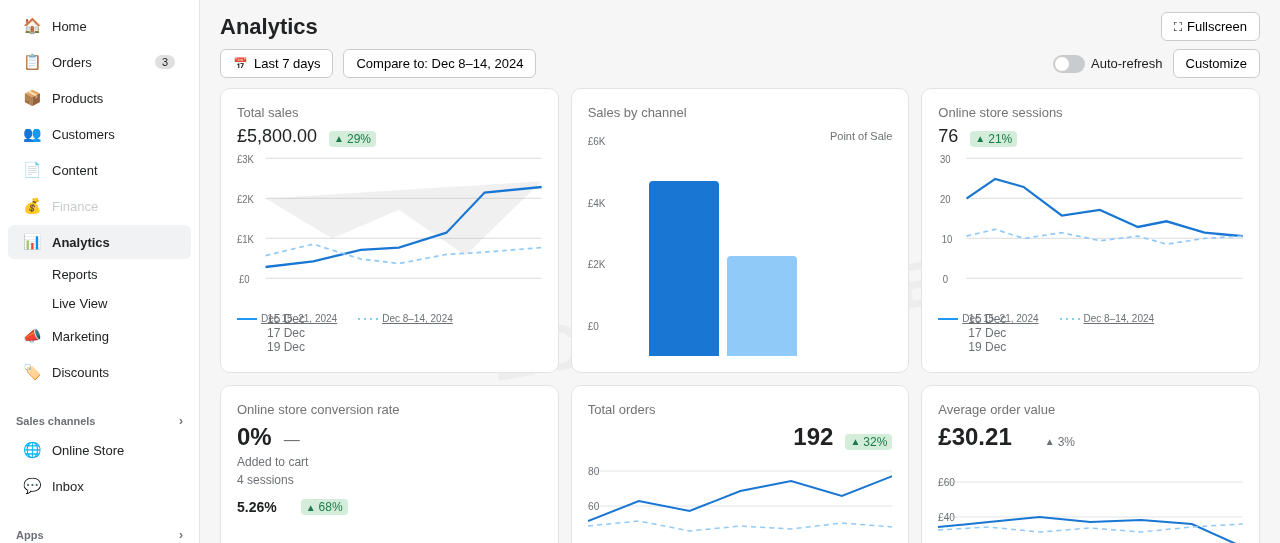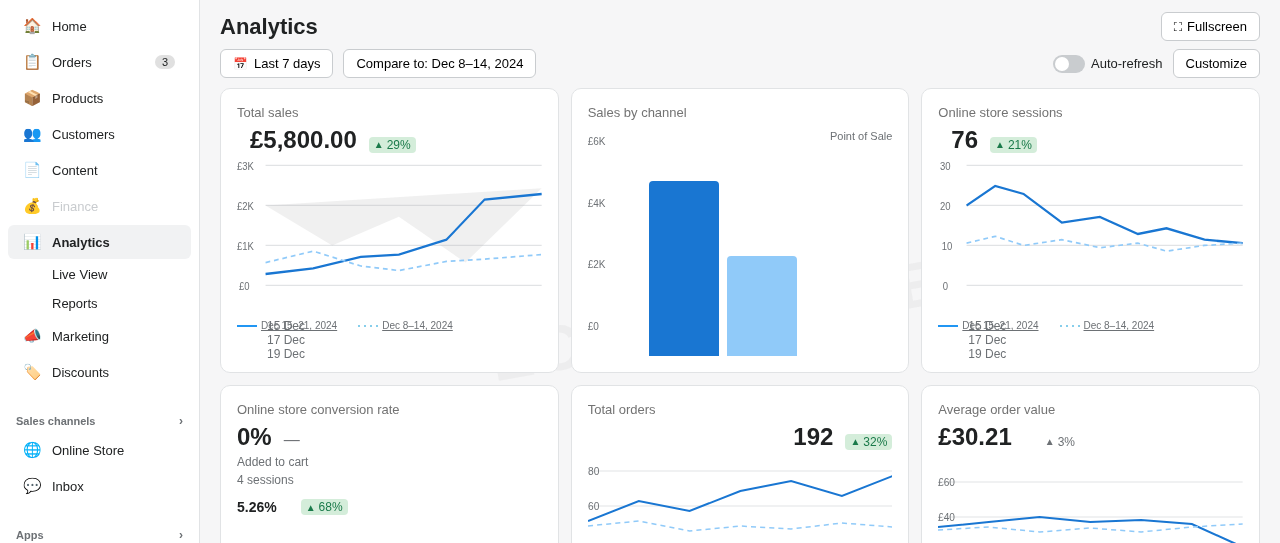--- a/index.html
+++ b/index.html
@@ -35,21 +35,21 @@
     .toggle-knob { width: 14px; height: 14px; background: #fff; border-radius: 50%; position: absolute; top: 2px; left: 2px; transition: left 0.2s; }
     .btn-customize { padding: 6px 12px; border: 1px solid #c9cccf; border-radius: 6px; background: #fff; cursor: pointer; font-size: 13px; }
 
     
     #content { flex: 1; overflow-y: auto; padding: 0 20px 20px; }
 
     
     .cards-grid { display: grid; grid-template-columns: 1fr 1fr 1fr; gap: 12px; margin-bottom: 12px; }
     .card { background: #fff; border: 1px solid #e1e3e5; border-radius: 10px; padding: 16px; position: relative; overflow: hidden; }
     .card-title { font-size: 13px; color: #737373; margin-bottom: 6px; }
-    .card-value { font-size: 24px; font-weight: 700; margin-left: 13px; }
+    .card-value { font-size: 18px; font-weight: 400; }
     .card-badge { display: inline-flex; align-items: center; gap: 3px; font-size: 12px; color: #1a7a4a; background: #d4edda; border-radius: 4px; padding: 1px 5px; margin-left: 8px; }
     .card-badge.neutral { color: #6d7175; background: transparent; }
     .chart-area { margin-top: 0; height: 160px; position: relative; }
 
     
     .chart-svg { width: 100%; height: 100%; }
     .x-labels { display: flex; justify-content: flex-end; padding: 2px 0 0; font-size: 12px; color: #6d7175; flex-direction: column; }
     .chart-legend { display: flex; gap: 21px; margin-top: 6px; font-size: 10px; color: #6d7175; text-decoration: underline; }
     .legend-item { display: flex; align-items: center; gap: 4px; }
     .legend-line { width: 20px; height: 2px; }
@@ -93,24 +93,24 @@
   </div>
   <div class="sidebar-item" style="color:#c9cccf;">
     <span class="icon" style="color:#c9cccf;">💰</span>
     <span>Finance</span>
   </div>
   <div class="sidebar-item active">
     <span class="icon">📊</span>
     <span>Analytics</span>
   </div>
   <div class="sidebar-sub-item">
+    <span>Reports</span>
+  </div>
+  <div class="sidebar-sub-item">
     <span>Live View</span>
-  </div>
-  <div class="sidebar-sub-item">
-    <span>Reports</span>
   </div>
   <div class="sidebar-item">
     <span class="icon">📣</span>
     <span>Marketing</span>
   </div>
   <div class="sidebar-item">
     <span class="icon">🏷️</span>
     <span>Discounts</span>
   </div>
 

